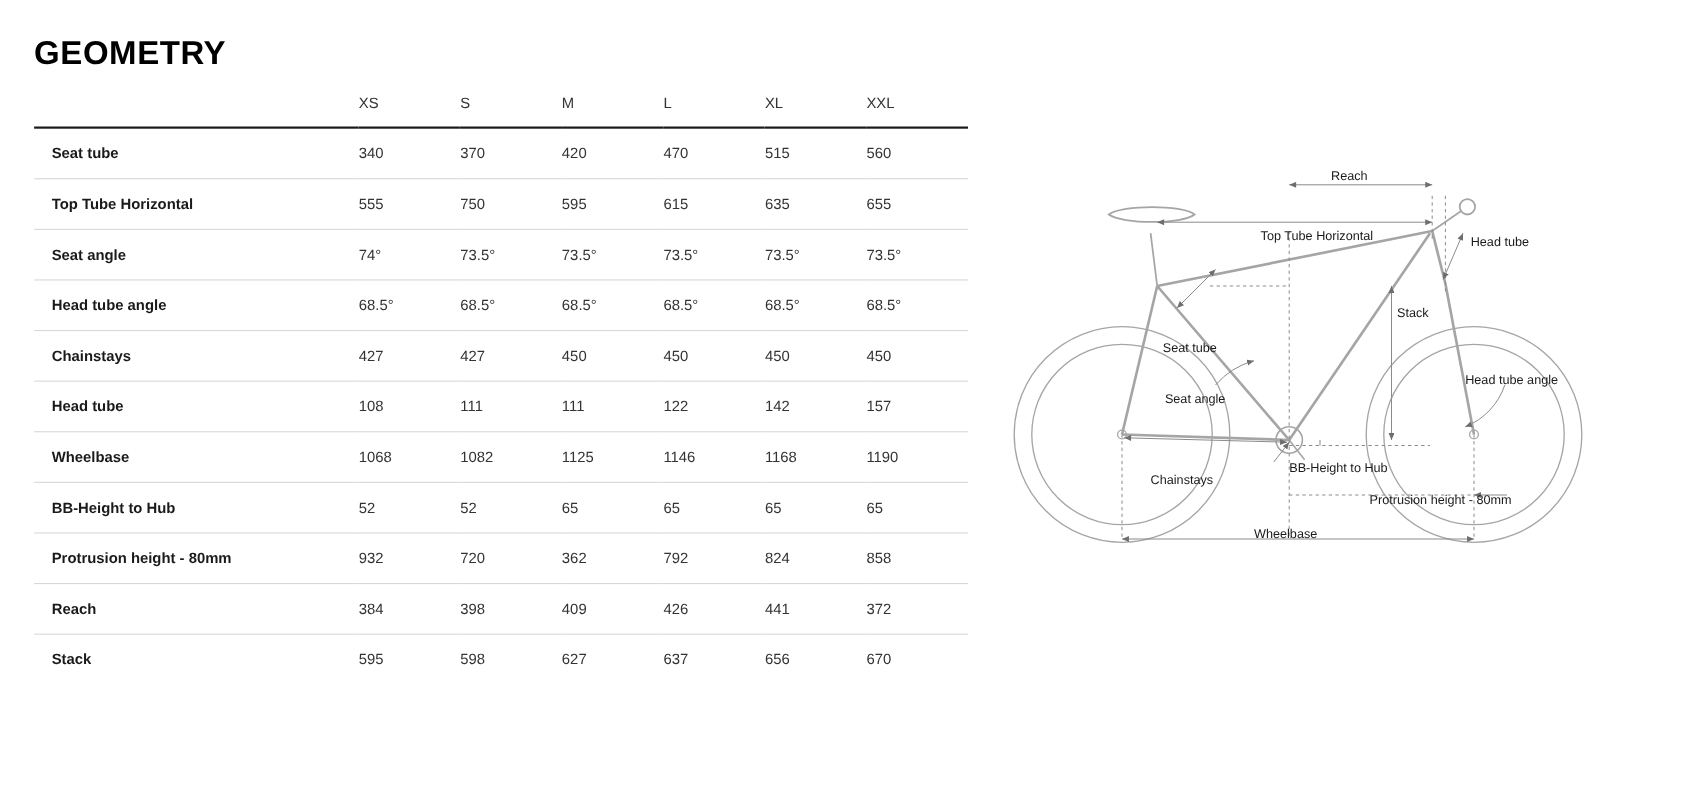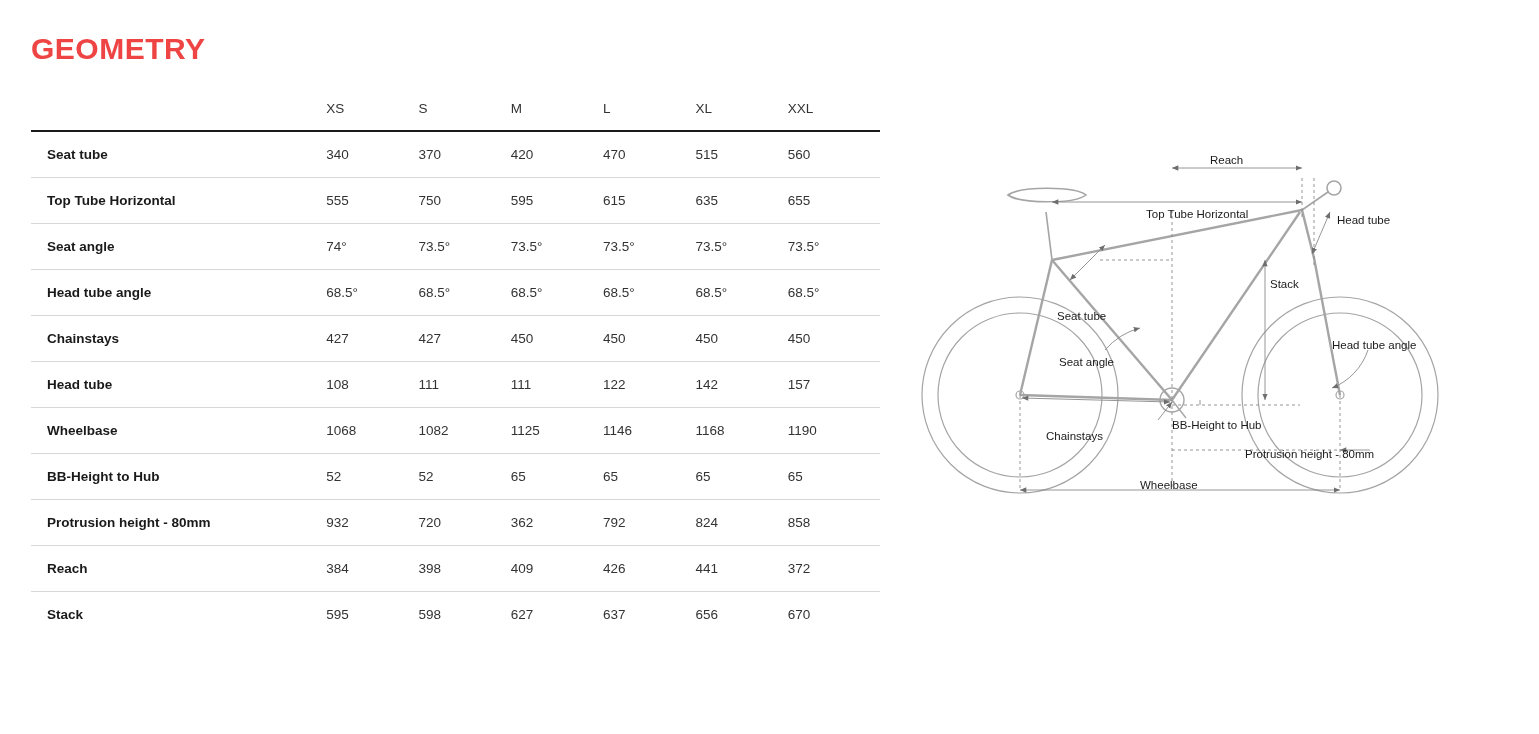--- a/index.html
+++ b/index.html
@@ -20,27 +20,27 @@
     width: 1539px;
     height: 734px;
   }
   .title {
     position: absolute;
     left: 31px;
     top: 32px;
     font-size: 30px;
     font-weight: bold;
     letter-spacing: 0.5px;
-    color: #ef4444;
+    color: #000000;
   }
   
   .geo-table {
     position: absolute;
     left: 31px;
-    top: 101px;
+    top: 86px;
     width: 849px;
     border-collapse: collapse;
     font-size: 13.5px;
   }
   .geo-table thead th {
     text-align: left;
     font-weight: normal;
     color: #333333;
     padding: 0 0 14px 0;
     font-size: 13.5px;

